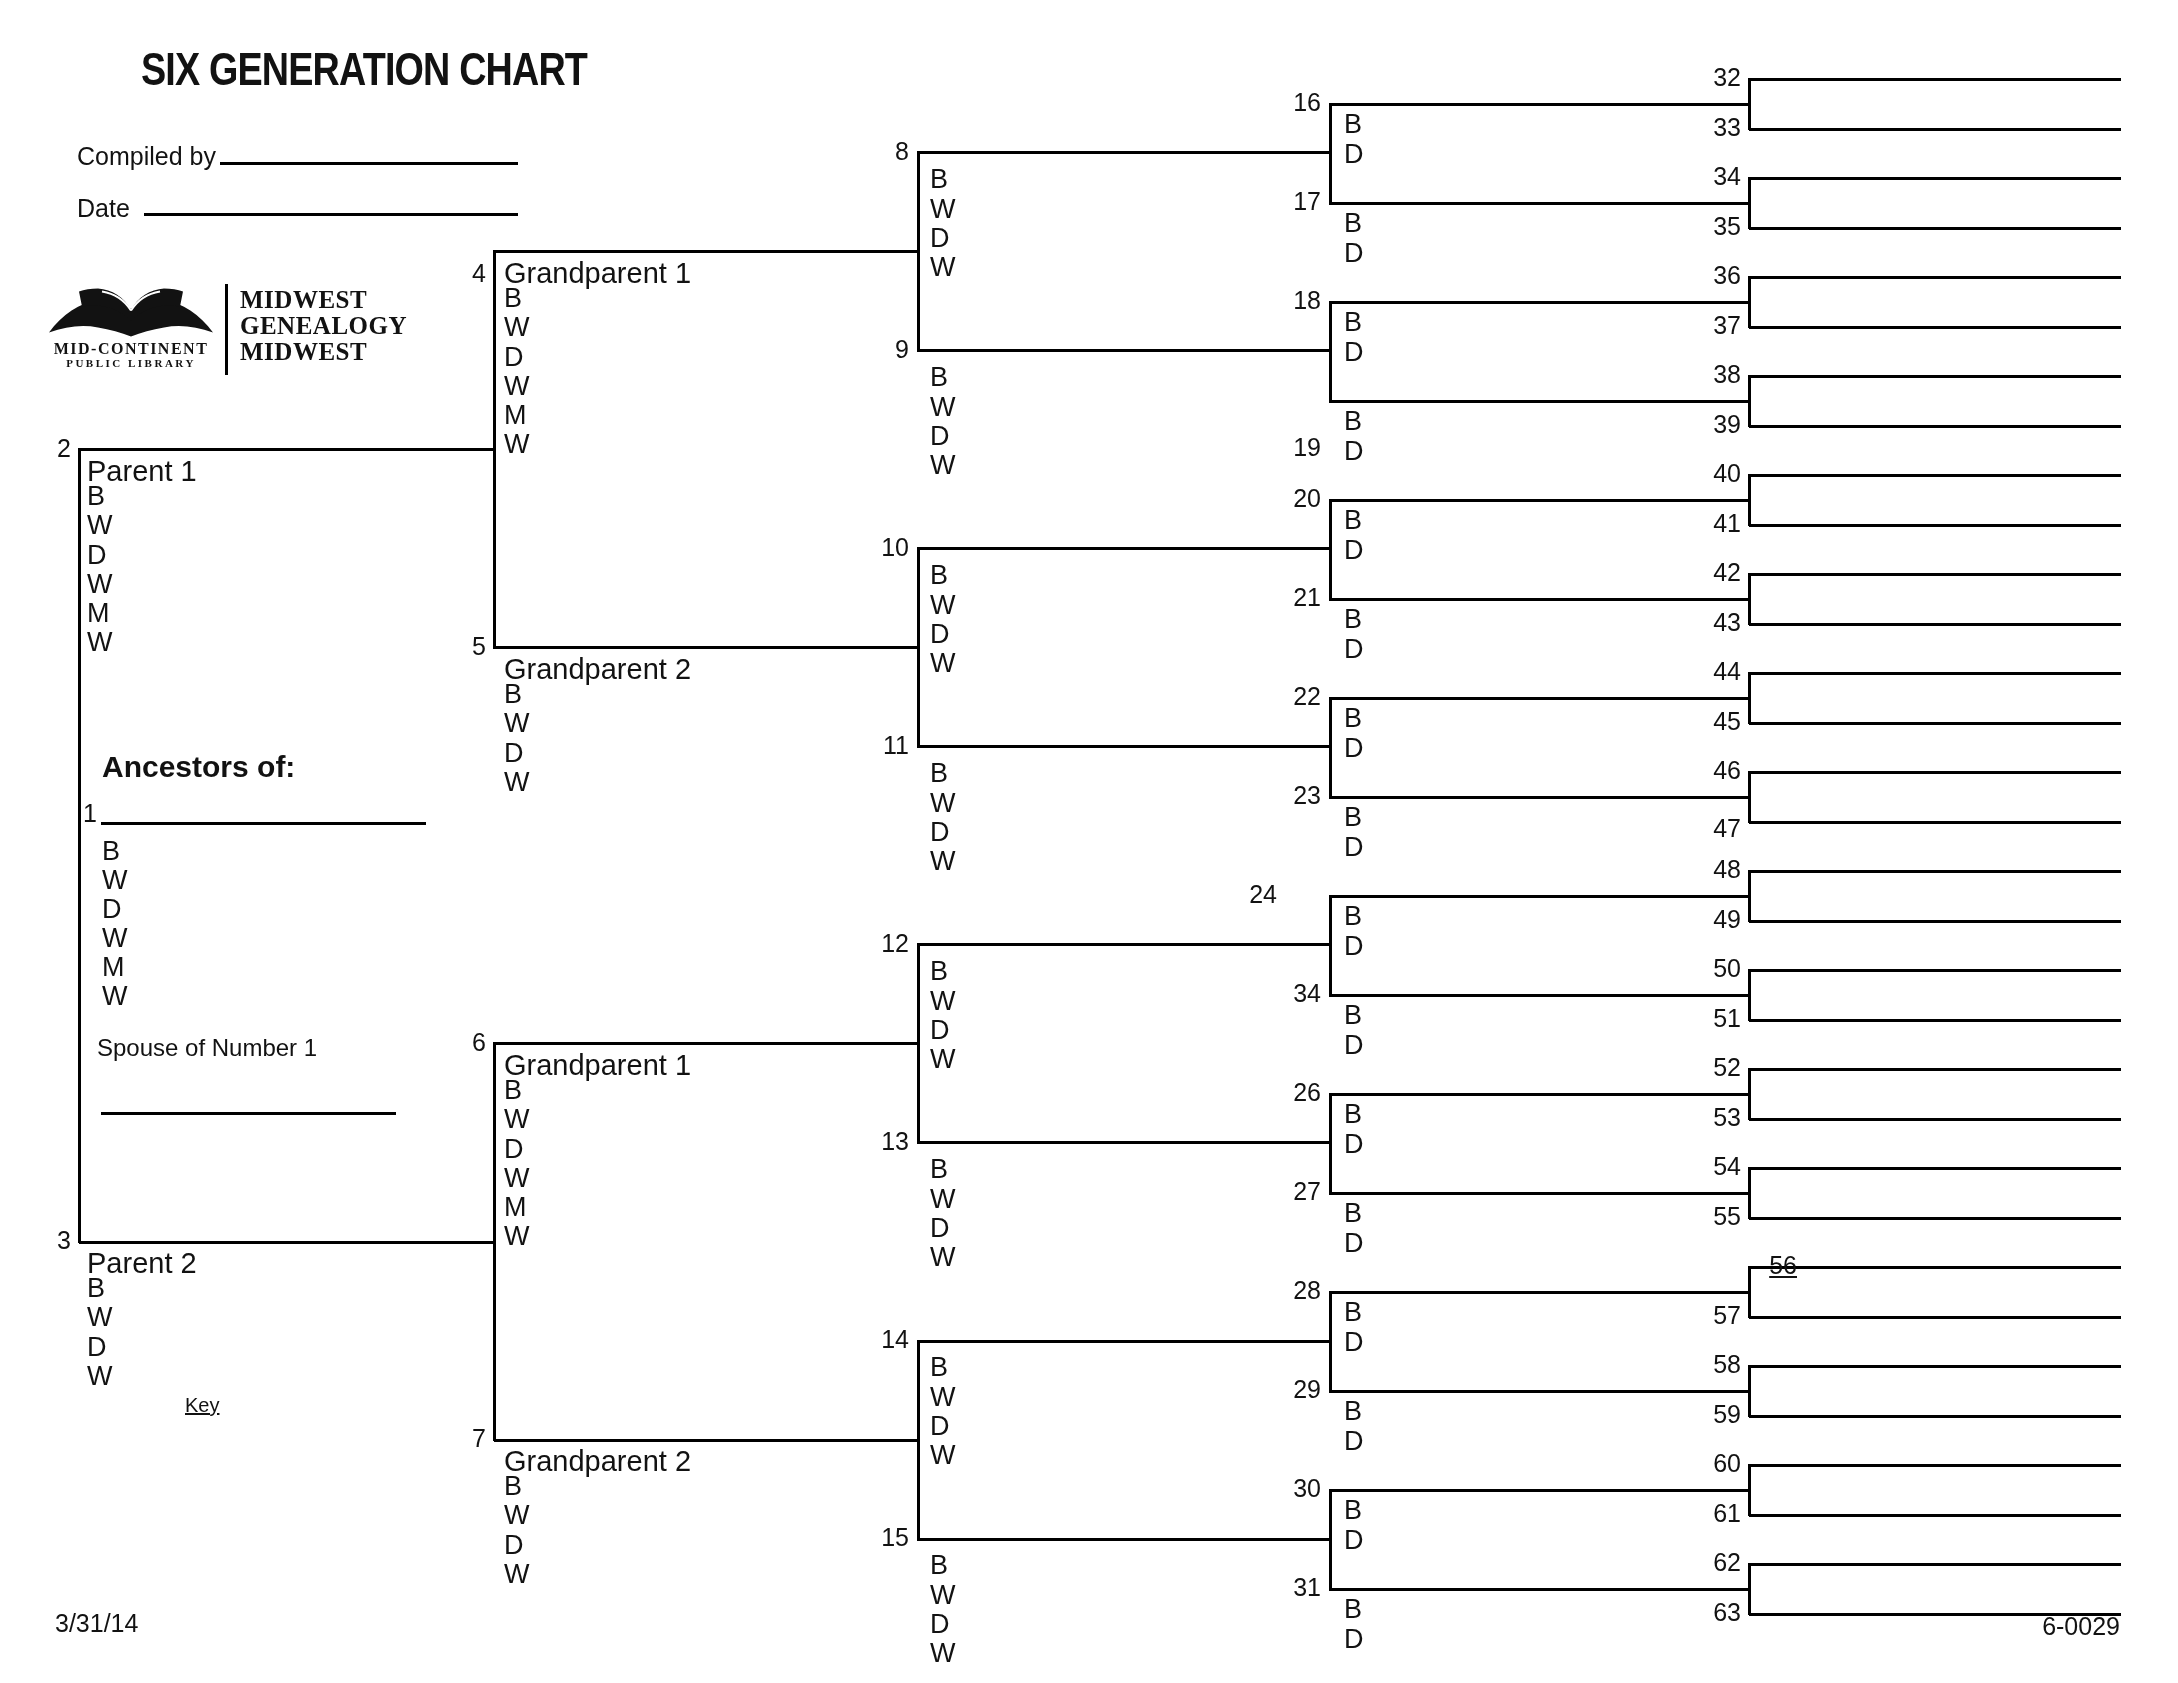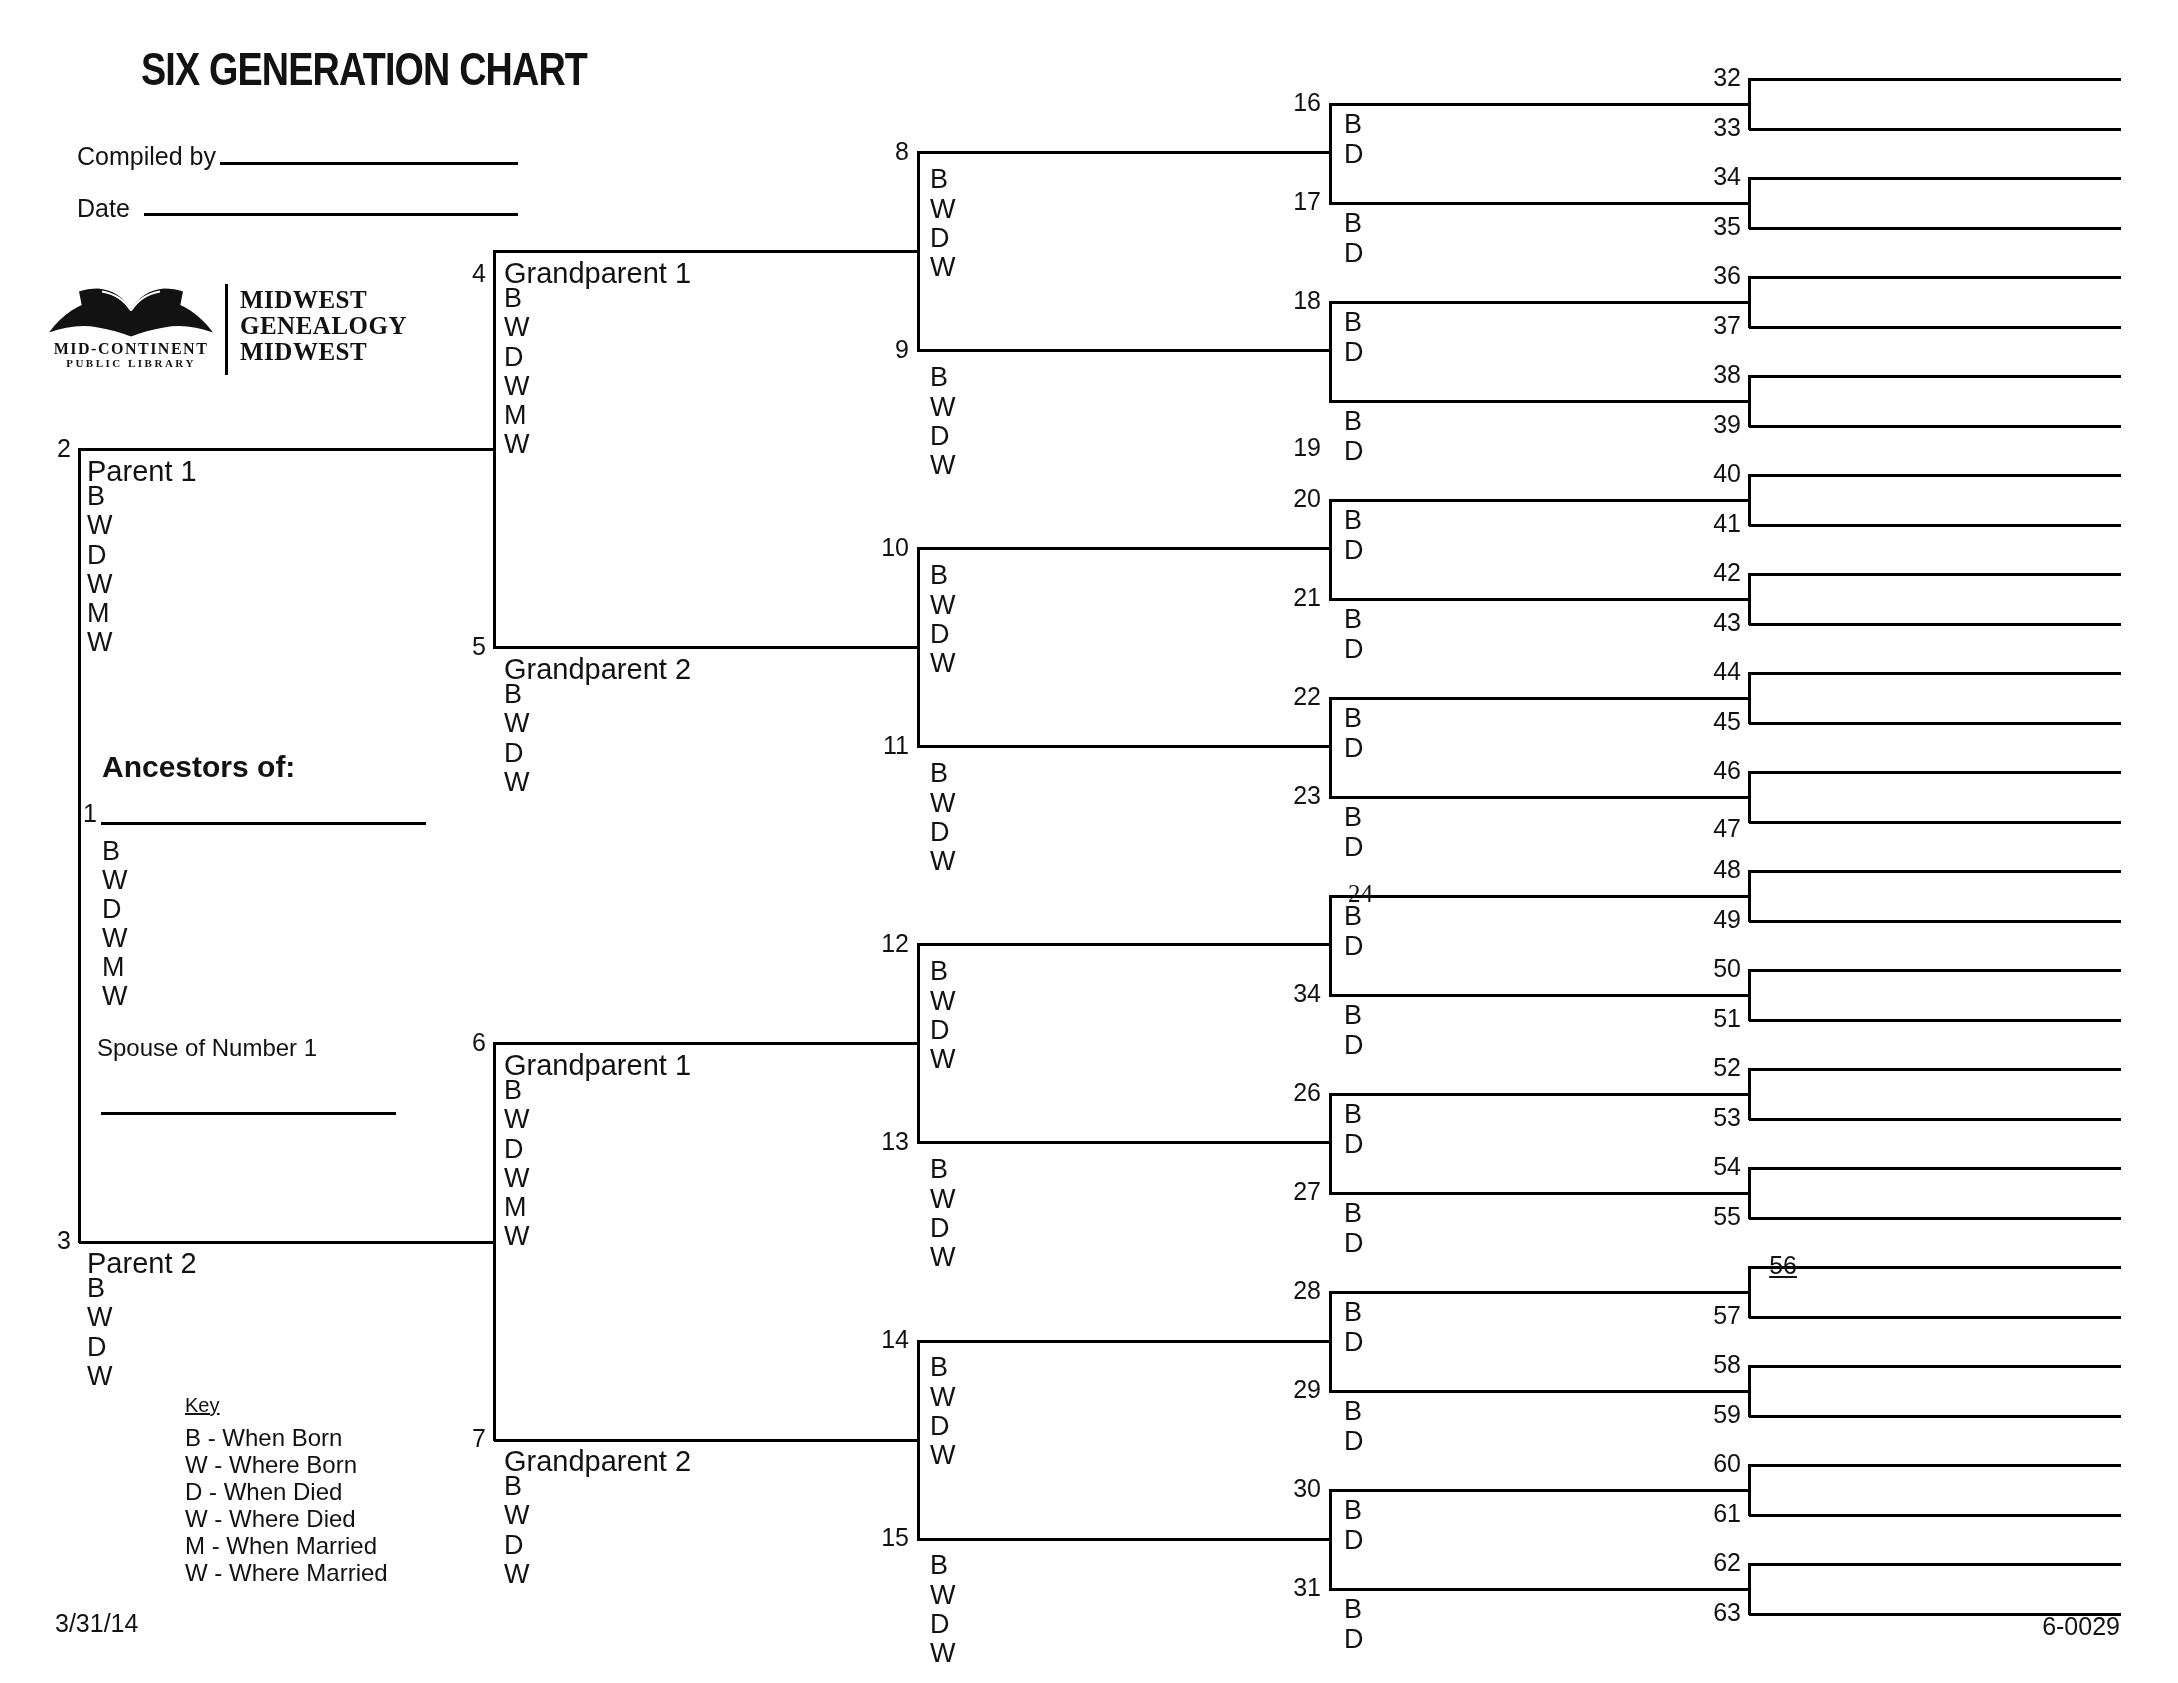--- a/index.html
+++ b/index.html
@@ -63,28 +63,20 @@
     <div>W</div>
     <div>D</div>
     <div>W</div>
     <div>M</div>
     <div>W</div>
   </div>
   <div class="abs spouse" style="left:97px;top:1034px;">Spouse of Number 1</div>
   <div class="abs hline" style="left:101px;top:1112px;width:295px;"></div>
 
   <div class="abs key-head" style="left:185px;top:1394px;">Key</div>
-  <div class="abs key-list" style="left:185px;top:1424px;">
-    <div>B - When Born</div>
-    <div>W - Where Born</div>
-    <div>D - When Died</div>
-    <div>W - Where Died</div>
-    <div>M - When Married</div>
-    <div>W - Where Married</div>
-  </div>
 
   <div class="abs footer" style="left:55px;top:1609px;">3/31/14</div>
   <div class="abs footer" style="left:1970px;top:1612px;width:150px;text-align:right;">6-0029</div>
 
   <div id="chart" class="abs" style="left:0;top:0;width:2178px;height:1683px;">
       <div class="abs hline" style="left: 79px; top: 448px; width: 415px;"></div>
       <div class="abs num" style="left: 10px; top: 434px; width: 61px;">2</div>
       <div class="abs pname" style="left: 87px; top: 455px;">Parent 1</div>
       <div class="abs pfield" style="left: 87px; top: 483px;">B</div>
       <div class="abs pfield" style="left: 87px; top: 512px;">W</div>
@@ -216,21 +208,21 @@
       <div class="abs hline" style="left: 1330px; top: 697px; width: 420px;"></div>
       <div class="abs num" style="left: 1260px; top: 682px; width: 61px;">22</div>
       <div class="abs pfield" style="left: 1344px; top: 705px;">B</div>
       <div class="abs pfield" style="left: 1344px; top: 735px;">D</div>
       <div class="abs vline" style="left: 1329px; top: 697px; height: 102px;"></div>
       <div class="abs hline" style="left: 1330px; top: 796px; width: 420px;"></div>
       <div class="abs num" style="left: 1260px; top: 781px; width: 61px;">23</div>
       <div class="abs pfield" style="left: 1344px; top: 804px;">B</div>
       <div class="abs pfield" style="left: 1344px; top: 834px;">D</div>
       <div class="abs hline" style="left: 1330px; top: 895px; width: 420px;"></div>
-      <div class="abs num" style="left: 1312px; top: 880px; width: 61px; font-family: Liberation Serif, serif;">24</div>
+      <div class="abs num" style="left: 1216px; top: 880px; width: 61px;">24</div>
       <div class="abs pfield" style="left: 1344px; top: 903px;">B</div>
       <div class="abs pfield" style="left: 1344px; top: 933px;">D</div>
       <div class="abs vline" style="left: 1329px; top: 895px; height: 102px;"></div>
       <div class="abs hline" style="left: 1330px; top: 994px; width: 420px;"></div>
       <div class="abs num" style="left: 1260px; top: 979px; width: 61px;">34</div>
       <div class="abs pfield" style="left: 1344px; top: 1002px;">B</div>
       <div class="abs pfield" style="left: 1344px; top: 1032px;">D</div>
       <div class="abs hline" style="left: 1330px; top: 1093px; width: 420px;"></div>
       <div class="abs num" style="left: 1260px; top: 1078px; width: 61px;">26</div>
       <div class="abs pfield" style="left: 1344px; top: 1101px;">B</div>

